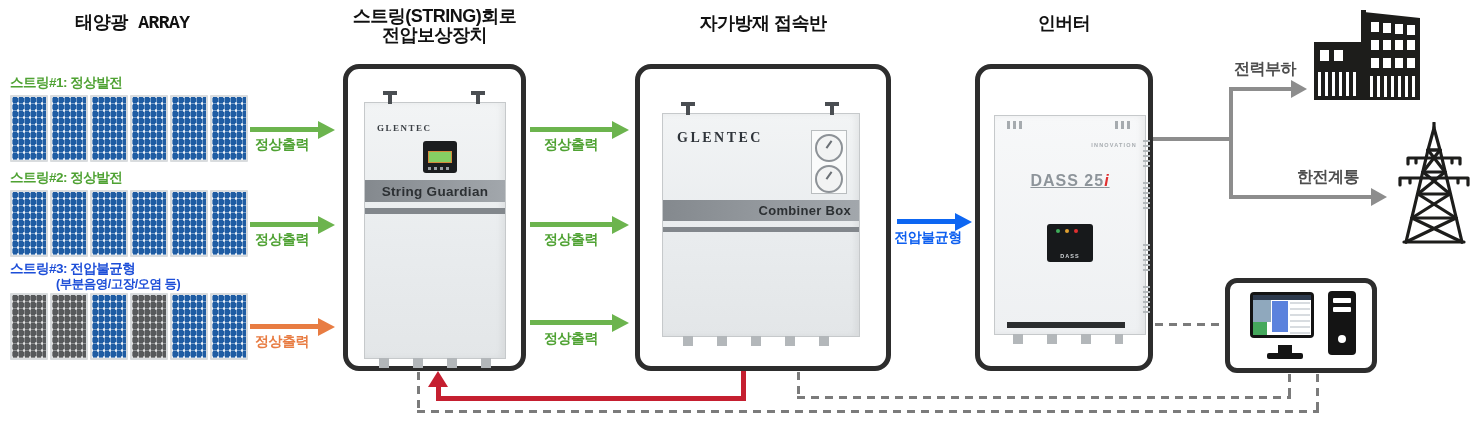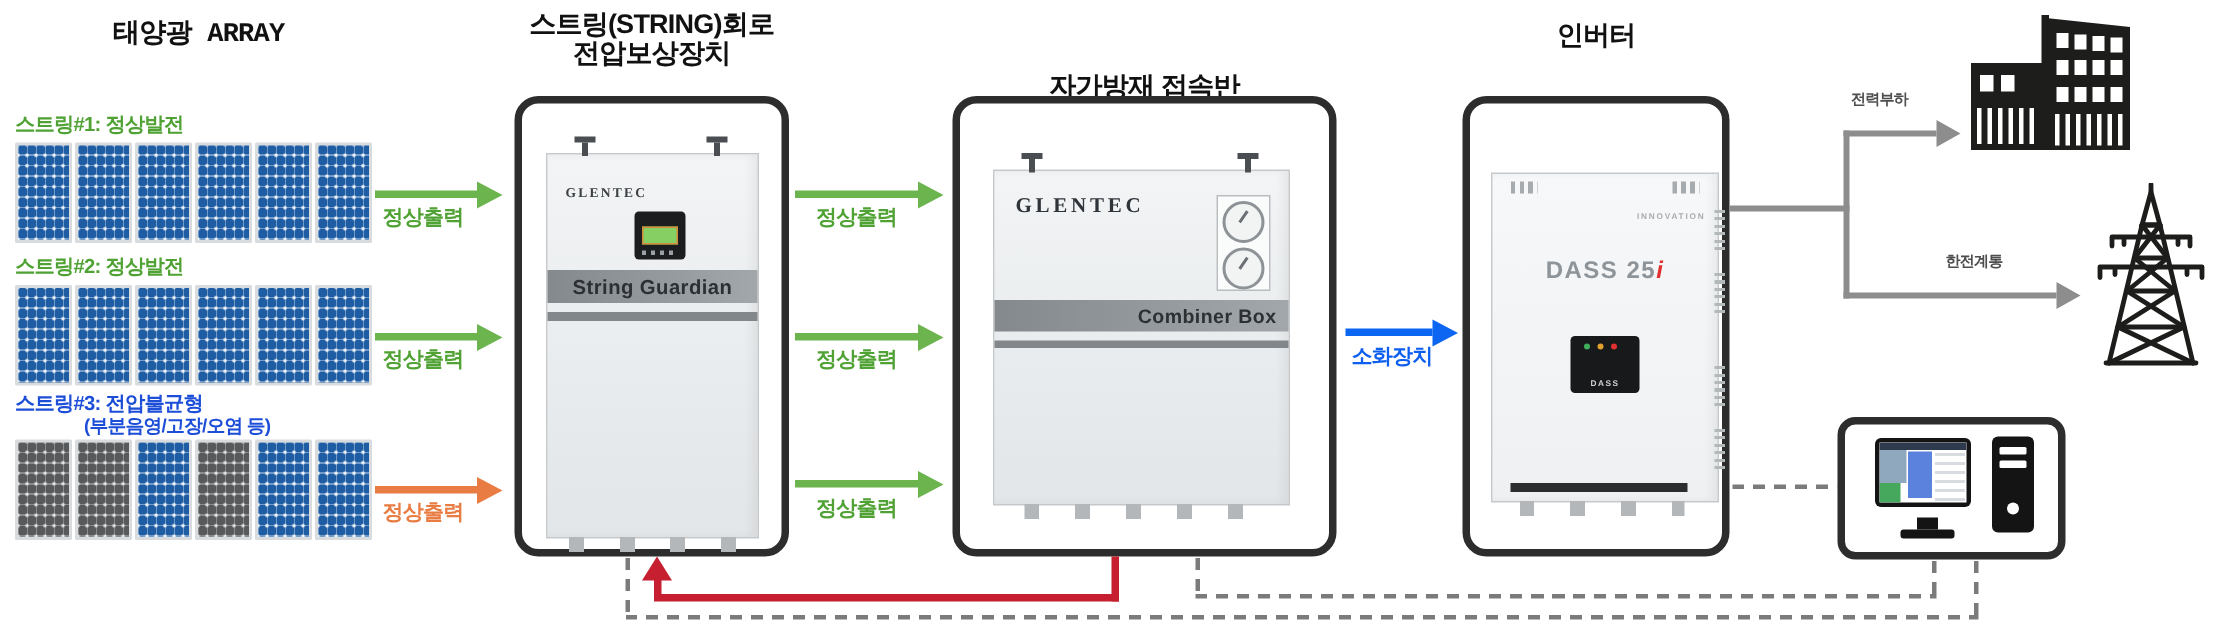--- a/index.html
+++ b/index.html
@@ -59,30 +59,30 @@
   .cpanel-btns{position:absolute;left:5px;bottom:3px;width:22px;height:3px;
         background:repeating-linear-gradient(90deg,#9aa0a5 0 3px,transparent 3px 6px);}
   .gauge-plate{position:absolute;background:#fafbfb;border:1px solid #b9bdbf;}
   .gauge{position:relative;width:24px;height:24px;border-radius:50%;background:#f2f3f3;border:2px solid #8d9297;margin:3px auto 0;}
   .gauge::after{content:'';position:absolute;left:11px;top:4px;width:2px;height:9px;background:#6b7075;transform:rotate(35deg);}
   .feet{position:absolute;height:10px;background:repeating-linear-gradient(90deg,#b3b7ba 0 10px,transparent 10px 34px);}
 
   .vent{position:absolute;width:18px;height:8px;background:repeating-linear-gradient(90deg,#a6abaf 0 3px,transparent 3px 6px);}
   .svent{position:absolute;width:7px;height:28px;background:repeating-linear-gradient(180deg,#b3b8bb 0 2px,transparent 2px 5px);}
   .inv-tag{position:absolute;font-size:5.5px;font-weight:700;letter-spacing:1.2px;color:#a8adb1;}
-  .inv-logo{position:absolute;width:100%;text-align:center;font-weight:800;font-size:16px;letter-spacing:1px;color:#8d949a;}
+  .inv-logo{position:absolute;width:100%;text-align:center;font-weight:800;font-size:16px;letter-spacing:1px;color:#8d949a;text-decoration:underline;}
   .inv-logo .red-i{color:#e03030;font-style:italic;}
   .inv-disp{position:absolute;left:50%;transform:translateX(-50%);background:#17191b;border-radius:3px;}
   .inv-leds{position:absolute;left:9px;top:5px;width:4px;height:4px;border-radius:50%;background:#3fae5a;
             box-shadow:9px 0 0 #e0a030,18px 0 0 #e03030;}
   .inv-disp-label{position:absolute;bottom:3px;width:100%;text-align:center;font-size:5.5px;font-weight:700;color:#cfd3d6;letter-spacing:1px;}
   .inv-base{position:absolute;background:#2b2d2f;}
 
   .gline{position:absolute;background:#8d8d8d;}
-  .io-label{position:absolute;font-weight:700;font-size:10px;color:#4e4e4e;letter-spacing:-0.5px;white-space:nowrap;}
+  .io-label{position:absolute;font-weight:700;font-size:16px;color:#4e4e4e;letter-spacing:-0.5px;white-space:nowrap;}
 
   
   .mon-frame{position:absolute;box-sizing:border-box;border:5px solid #2d2d2d;border-radius:12px;background:#fff;}
   .mon{position:absolute;background:#141414;border-radius:4px;padding:3px;}
   .mscreen{position:relative;width:58px;height:40px;background:#fff;overflow:hidden;}
   .ms-head{position:absolute;left:0;top:0;width:100%;height:5px;background:#2e3b4e;}
   .ms-photo{position:absolute;left:0;top:5px;width:18px;height:22px;background:#8fa8bd;}
   .ms-green{position:absolute;left:0;top:27px;width:14px;height:13px;background:#45a85c;}
   .ms-blue{position:absolute;left:19px;top:6px;width:16px;height:31px;background:#5b82dd;}
   .ms-lines{position:absolute;left:37px;top:7px;width:20px;height:32px;
@@ -166,39 +166,39 @@
   <div class="flow-label green" style="left:530px;top:136px;width:82px;">정상출력</div>
 
   <div class="shaft g-bg" style="left:530px;top:222px;width:82px;"></div>
   <div class="tri-r g-tr" style="left:612px;top:216px;"></div>
   <div class="flow-label green" style="left:530px;top:231px;width:82px;">정상출력</div>
 
   <div class="shaft g-bg" style="left:530px;top:320px;width:82px;"></div>
   <div class="tri-r g-tr" style="left:612px;top:314px;"></div>
   <div class="flow-label green" style="left:530px;top:330px;width:82px;">정상출력</div>
 
-  <div class="col-title" style="left:635px;top:14px;width:256px;margin-top:34px;">자가방재 접속반</div>
+  <div class="col-title" style="left:635px;top:14px;width:256px;">자가방재 접속반</div>
   <div class="frame" style="left:635px;top:64px;width:256px;height:307px;">
     <div class="device" style="left:22px;top:44px;width:196px;height:222px;">
       <div class="bolt" style="left:18px;top:-12px;"></div>
       <div class="bolt" style="left:162px;top:-12px;"></div>
       <div class="brand-lg" style="left:14px;top:16px;">GLENTEC</div>
       <div class="gauge-plate" style="left:148px;top:16px;width:34px;height:62px;">
         <div class="gauge"></div>
         <div class="gauge"></div>
       </div>
       <div class="band" style="top:86px;height:21px;font-size:13px;justify-content:flex-end;padding-right:8px;box-sizing:border-box;">Combiner Box</div>
       <div class="stripe" style="top:113px;height:5px;"></div>
       <div class="feet" style="left:20px;bottom:-10px;width:156px;"></div>
     </div>
   </div>
 
   <div class="shaft b-bg" style="left:897px;top:219px;width:58px;"></div>
   <div class="tri-r b-tr" style="left:955px;top:213px;"></div>
-  <div class="flow-label bluetx" style="left:890px;top:229px;width:76px;">소화장치</div>
+  <div class="flow-label bluetx" style="left:890px;top:229px;width:76px;">전압불균형</div>
 
   <div class="col-title" style="left:975px;top:14px;width:178px;">인버터</div>
   <div class="frame" style="left:975px;top:64px;width:178px;height:307px;">
     <div class="device" style="left:14px;top:46px;width:150px;height:218px;background:linear-gradient(180deg,#f7f8f9,#eef0f2);">
       <div class="vent" style="left:12px;top:5px;"></div>
       <div class="vent" style="right:12px;top:5px;"></div>
       <div class="inv-tag" style="right:8px;top:26px;">INNOVATION</div>
       <div class="inv-logo" style="top:56px;">
         <span>DASS 25</span><span class="red-i">i</span>
       </div>

